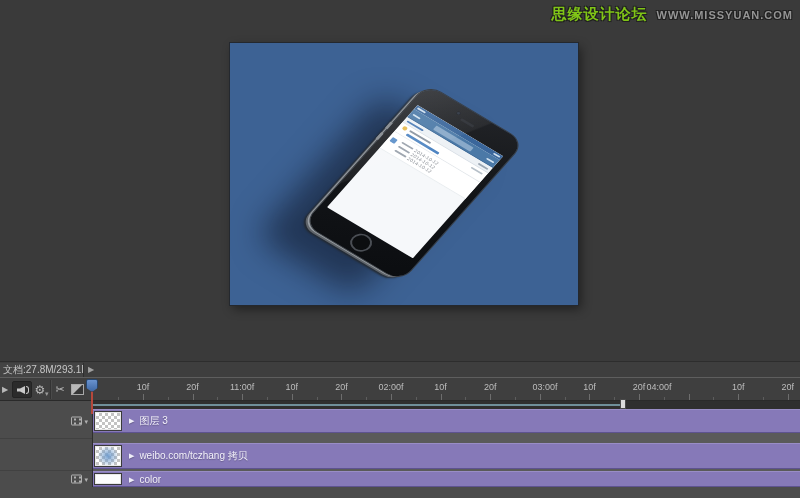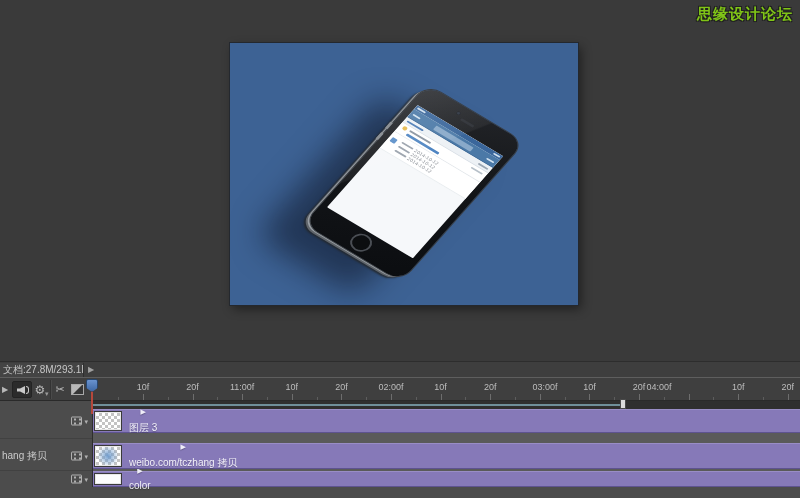--- a/index.html
+++ b/index.html
@@ -95,21 +95,21 @@
       background-image:linear-gradient(45deg,#c3c3c3 25%,transparent 25%,transparent 75%,#c3c3c3 75%),
                        linear-gradient(45deg,#c3c3c3 25%,transparent 25%,transparent 75%,#c3c3c3 75%);
       background-size:6px 6px;background-position:0 0,3px 3px;}
   .thumb.checker-blue{background-color:#fff;
       background-image:radial-gradient(circle at 50% 50%,rgba(110,155,205,.95) 0%,rgba(110,155,205,.25) 55%,rgba(110,155,205,0) 70%),
                        linear-gradient(45deg,#c3c3c3 25%,transparent 25%,transparent 75%,#c3c3c3 75%),
                        linear-gradient(45deg,#c3c3c3 25%,transparent 25%,transparent 75%,#c3c3c3 75%);
       background-size:100% 100%,6px 6px,6px 6px;background-position:0 0,0 0,3px 3px;}
   .thumb.white{background:#fdfdfd;}
   .track-label{position:absolute;left:36px;top:50%;transform:translateY(-50%);display:flex;align-items:center;gap:5px;
-               color:#f2f0fa;font-size:10px;white-space:nowrap;text-shadow:0 1px 1px rgba(0,0,0,.25);flex-direction:column;}
+               color:#f2f0fa;font-size:10px;white-space:nowrap;text-shadow:0 1px 1px rgba(0,0,0,.25);}
   .disc{font-size:7px;color:#efeef8;}
   .tl-leftcol{position:absolute;left:0;top:23px;width:93px;height:86px;background:#4c4c4c;border-right:1px solid #2e2e2e;}
   .lc-row{position:absolute;left:0;right:0;}
   .lc-row-0{top:8px;height:24px;} .lc-row-1{top:42px;height:26px;} .lc-row-2{top:70px;height:16px;}
   .lc-sep{position:absolute;left:0;right:0;height:1px;background:#414141;}
   .lc-label{position:absolute;left:2px;top:50%;transform:translateY(-50%);color:#cccccc;font-size:10px;white-space:nowrap;}
   .lc-ic{position:absolute;right:4px;top:50%;transform:translateY(-50%);display:flex;align-items:center;gap:2px;}
   .film-icon{position:relative;width:11px;height:9px;border:1px solid #b0b0b0;border-radius:1px;}
   .film-icon::before{content:'';position:absolute;left:2px;top:1px;width:2px;height:2px;background:#b0b0b0;
                      box-shadow:0 4px 0 #b0b0b0,5px 0 0 #b0b0b0,5px 4px 0 #b0b0b0;}
@@ -130,20 +130,21 @@
   .zoom-handle{position:absolute;left:136px;top:2px;width:8px;height:8px;border-radius:50%;background:#a8a8a8;border:1px solid #6e6e6e;}
 </style>
 </head>
 <body>
 
 <div class="root">
 
   <div class="workspace">
     <div class="watermark">
       <span class="wm-cn">思缘设计论坛</span>
+      <span class="wm-url">WWW.MISSYUAN.COM</span>
     </div>
 
     <div class="doc-canvas">
       <div class="phone">
         <span class="side-btn sb1"></span>
         <span class="side-btn sb2"></span>
         <span class="cam-dot"></span>
         <span class="spk-slit"></span>
         <div class="screen">
           <div class="sc-status">
@@ -283,27 +284,20 @@
     </div>
 
     <div class="tl-leftcol">
       <div class="lc-row lc-row-0">
         <span class="lc-ic">
           <span class="film-icon"></span>
           <span class="lc-dd">▾</span>
         </span>
       </div>
       <div class="lc-sep" style="top:37px"></div>
-      <div class="lc-row lc-row-1">
-        <span class="lc-label">hang 拷贝</span>
-        <span class="lc-ic">
-          <span class="film-icon"></span>
-          <span class="lc-dd">▾</span>
-        </span>
-      </div>
       <div class="lc-sep" style="top:69px"></div>
       <div class="lc-row lc-row-2">
         <span class="lc-ic">
           <span class="film-icon"></span>
           <span class="lc-dd">▾</span>
         </span>
       </div>
     </div>
 
     <div class="playhead-line"></div>

